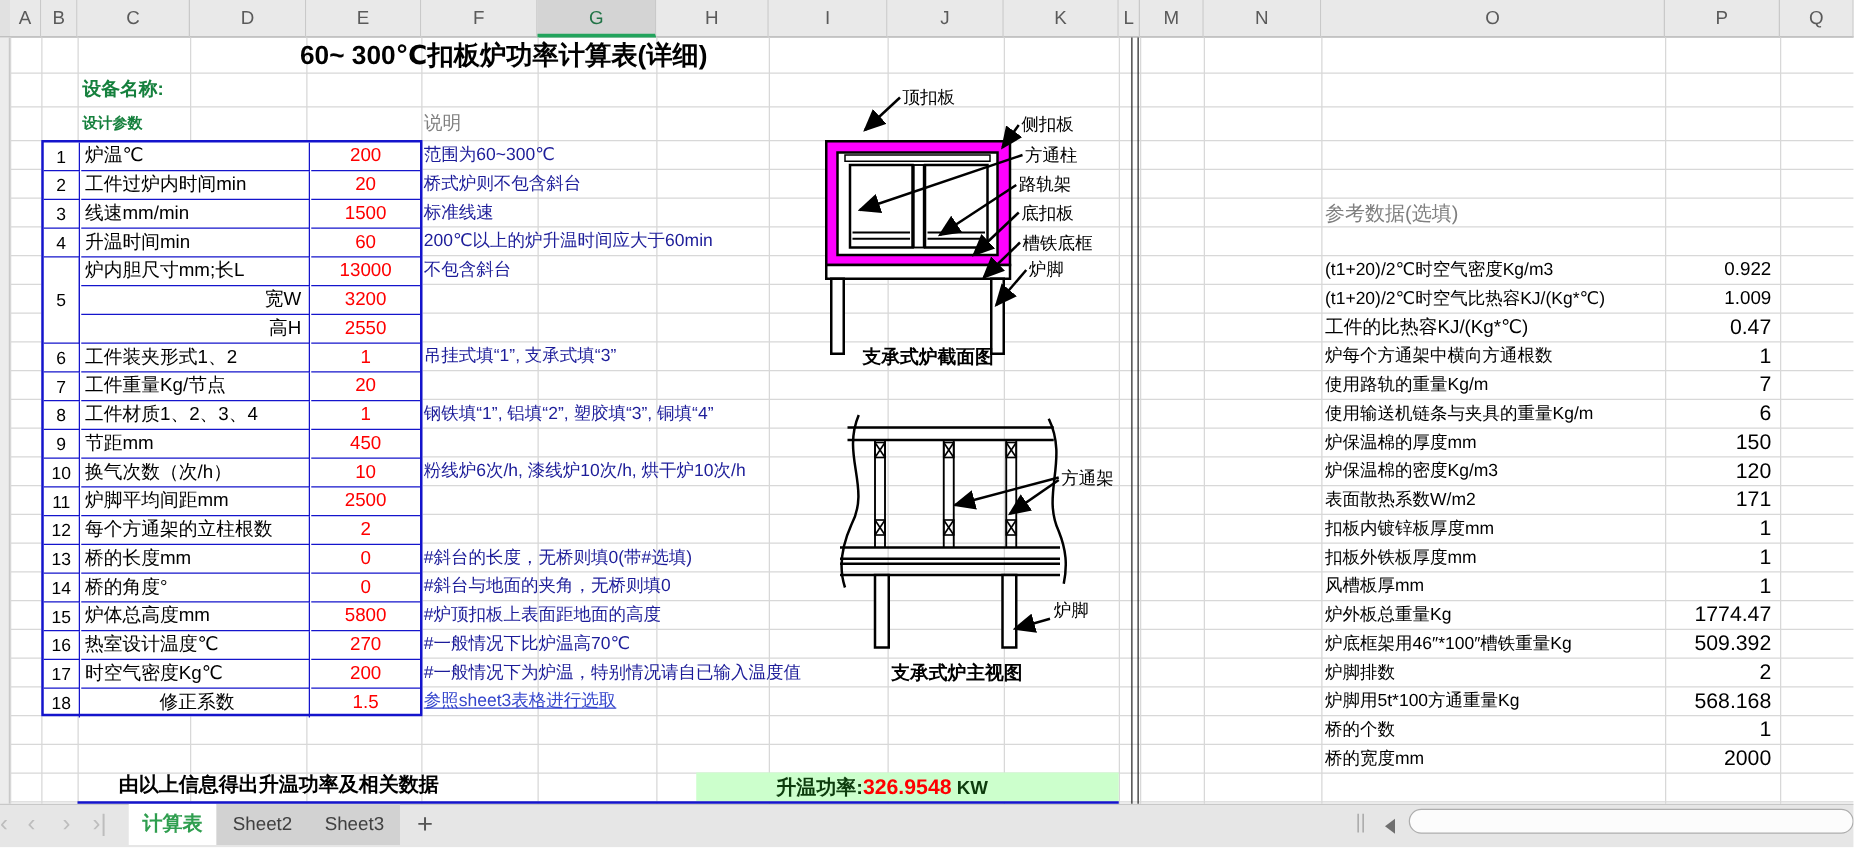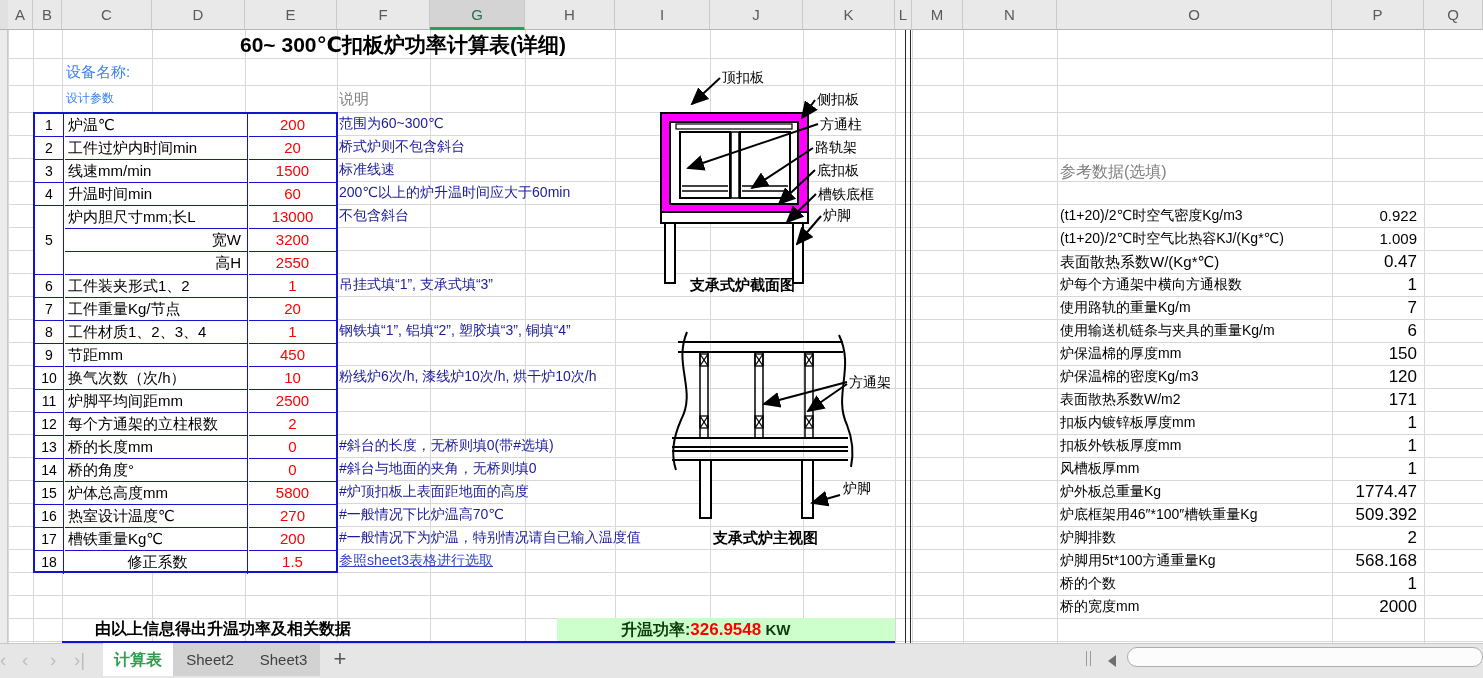--- a/index.html
+++ b/index.html
@@ -13,21 +13,21 @@
   .ch.sel{background:#d4d4d4;border-bottom:3px solid #22a35c;color:#217346;}
   .corner{left:0;top:0;width:8px;height:30px;background:#e1e1e1;border-bottom:1px solid #b5b5b5;box-sizing:border-box;}
   
   .sheet-sliver{left:0;top:30px;width:8px;height:613px;background:#ececec;border-right:1px solid #c9c9c9;box-sizing:border-box;}
   #grid{left:0;top:30px;width:1483px;height:613px;}
   .gl{position:absolute;background:#d8d8d8;}
   .gl.v{top:0;width:1px;height:613px;}
   .gl.h{left:8px;height:1px;width:1475px;}
   .z1{z-index:2;}
   .title{left:240px;top:31px;width:420px;height:28px;line-height:28px;font-size:21px;font-weight:bold;color:#000;white-space:nowrap;}
-  .blabel{font-weight:normal;color:#3b82f6;white-space:nowrap;}
+  .blabel{font-weight:bold;color:#15803d;white-space:nowrap;}
   .gray{color:#7f7f7f;}
   
   .ptable{left:33px;top:112px;width:305px;height:461px;border:2px solid #1414cc;box-sizing:border-box;background:#fff;}
   .prow{left:0;width:301px;height:23px;}
   .pnum{left:0;width:29px;height:23px;line-height:22px;text-align:center;font-size:14px;color:#000;
         border-right:1px solid #1414cc;border-bottom:1px solid #1414cc;box-sizing:border-box;}
   .pnum.nb{border-bottom:none;}
   .pnum.merged{line-height:68px;border-bottom:none;}
   .plabel{left:30px;width:183px;height:23px;line-height:22px;font-size:15px;color:#000;padding-left:3px;
         border-right:1px solid #1414cc;border-bottom:1px solid #1414cc;box-sizing:border-box;white-space:nowrap;overflow:hidden;}
@@ -230,21 +230,21 @@
         <div class="abs plabel">炉体总高度mm</div>
         <div class="abs pvalue">5800</div>
       </div>
     <div class="abs prow" style="top:391px">
         <div class="abs pnum">16</div>
         <div class="abs plabel">热室设计温度℃</div>
         <div class="abs pvalue">270</div>
       </div>
     <div class="abs prow" style="top:414px">
         <div class="abs pnum">17</div>
-        <div class="abs plabel">槽铁重量Kg℃</div>
+        <div class="abs plabel">时空气密度Kg℃</div>
         <div class="abs pvalue">200</div>
       </div>
     <div class="abs prow lastrow" style="top:437px">
         <div class="abs pnum">18</div>
         <div class="abs plabel">修正系数</div>
         <div class="abs pvalue">1.5</div>
       </div>
   </div>
 
   <div class="abs pdesc z1" style="top:112px">范围为60~300℃</div>
@@ -351,21 +351,21 @@
   <div class="abs caption z1" style="left:713px;top:529px">支承式炉主视图</div>
 
   <div class="abs pbreak z1" style="left:905px"></div>
   <div class="abs pbreak z1" style="left:910px"></div>
 
   <div class="abs refhead gray z1">参考数据(选填)</div>
   <div class="abs rlabel z1" style="top:204px">(t1+20)/2℃时空气密度Kg/m3</div>
     <div class="abs rvalue sm z1" style="top:204px">0.922</div>
   <div class="abs rlabel z1" style="top:227px">(t1+20)/2℃时空气比热容KJ/(Kg*℃)</div>
     <div class="abs rvalue sm z1" style="top:227px">1.009</div>
-  <div class="abs rlabel mid z1" style="top:250px">表面散热系数W/(Kg*℃)</div>
+  <div class="abs rlabel mid z1" style="top:250px">工件的比热容KJ/(Kg*℃)</div>
     <div class="abs rvalue z1" style="top:250px">0.47</div>
   <div class="abs rlabel z1" style="top:273px">炉每个方通架中横向方通根数</div>
     <div class="abs rvalue z1" style="top:273px">1</div>
   <div class="abs rlabel z1" style="top:296px">使用路轨的重量Kg/m</div>
     <div class="abs rvalue z1" style="top:296px">7</div>
   <div class="abs rlabel z1" style="top:319px">使用输送机链条与夹具的重量Kg/m</div>
     <div class="abs rvalue z1" style="top:319px">6</div>
   <div class="abs rlabel z1" style="top:342px">炉保温棉的厚度mm</div>
     <div class="abs rvalue z1" style="top:342px">150</div>
   <div class="abs rlabel z1" style="top:365px">炉保温棉的密度Kg/m3</div>

